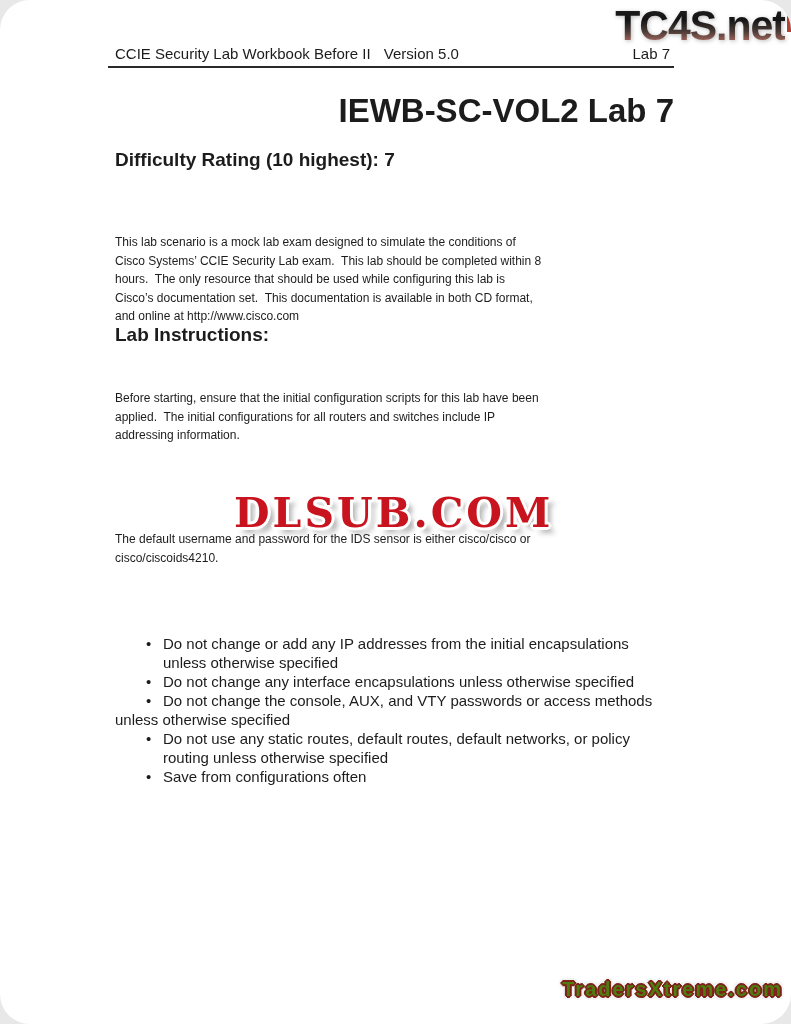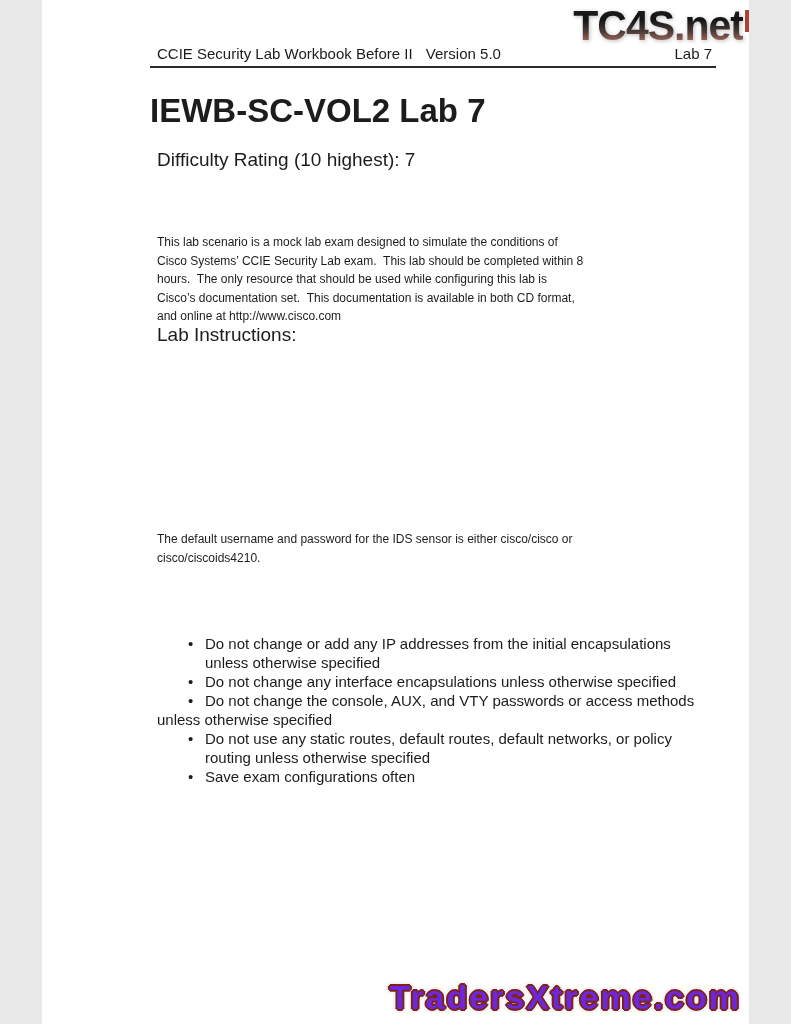--- a/index.html
+++ b/index.html
@@ -1,19 +1,19 @@
 <!DOCTYPE html>
 <html><head>
 <meta charset="utf-8">
 <style>
   html,body { margin:0; padding:0; background:#e8e8e8; }
   .page {
-    position:relative; width:707px; height:1024px; margin:0 auto;
+    position:relative; width:791px; height:1024px; margin:0 auto;
     background:#ffffff; overflow:hidden;
-    font-family:"Liberation Sans", sans-serif; color:#1c1c1c;
+    font-family:"Liberation Sans", sans-serif; color:#1c1c1c;border-radius:30px;
   }
 
   
   .logo {
     position:absolute; top:2px; right:6px;
     font-size:41px; font-weight:800; letter-spacing:-1px;
     background:linear-gradient(180deg,#242424 0%,#141414 38%,#4a3b37 62%,#97605​6 80%,#8a564c 100%);
     background:linear-gradient(180deg,#242424 0%,#141414 38%,#4a3b37 62%,#976056 80%,#8a564c 100%);
     -webkit-background-clip:text; background-clip:text;
     -webkit-text-fill-color:transparent; color:transparent;
@@ -31,25 +31,25 @@
     border-bottom:2px solid #2a2a2a; padding-bottom:4px;
     font-size:15px; color:#1c1c1c;
   }
   .header-left { margin-left:7px; }
   .header-version { margin-left:9px; }
   .header-lab { float:right; margin-right:4px;text-align:right; }
 
   
   .doc-title {
     position:absolute; top:92px; left:108px; width:566px;
-    text-align:left; font-size:33px; font-weight:bold; letter-spacing:0;
+    text-align:right; font-size:33px; font-weight:bold; letter-spacing:0;
   }
   .h2 {
     position:absolute; left:115px; width:560px;
-    font-size:19px; font-weight:normal;
+    font-size:19px; font-weight:bold;
   }
   .h2-difficulty   { top:149px; }
   .h2-overview     { top:193px; }
   .h2-instructions { top:324px; }
   .h2-dos          { top:584px; }
 
   
   .para {
     position:absolute; left:115px; width:565px;
     font-size:12px; line-height:18.6px; white-space:pre-wrap;
@@ -75,22 +75,22 @@
     font-size:41px; letter-spacing:3px; line-height:48px;
     color:#c8141e;
     text-shadow:
       -3px 0 0 #ffffff, 3px 0 0 #ffffff, 0 -3px 0 #ffffff, 0 3px 0 #ffffff,
       -2px -2px 0 #ffffff, 2px -2px 0 #ffffff, -2px 2px 0 #ffffff, 2px 2px 0 #ffffff,
       6px 6px 5px rgba(90,90,90,0.45);
     transform:scaleY(0.98);
   }
   .wm-bottom {
     position:absolute; top:978px; right:8px;
-    font-weight:bold; font-size:34px; letter-spacing:2px;
-    color:#6d28d9;
+    font-weight:bold; font-size:20px; letter-spacing:2px;
+    color:#4d7c0f;
     text-shadow:
       -2px 0 0 #7e221a, 2px 0 0 #7e221a, 0 -2px 0 #7e221a, 0 2px 0 #7e221a,
       -1px -1px 0 #7e221a, 1px -1px 0 #7e221a, -1px 1px 0 #7e221a, 1px 1px 0 #7e221a,
       -4px 0 1px #f3f3f3, 4px 0 1px #f3f3f3, 0 -4px 1px #f3f3f3, 0 4px 1px #f3f3f3,
       -3px -3px 1px #f3f3f3, 3px -3px 1px #f3f3f3, -3px 3px 1px #f3f3f3, 3px 3px 1px #f3f3f3;
   }
 </style>
 </head>
 <body>
 
@@ -110,20 +110,23 @@
   <div class="h2 h2-difficulty">Difficulty Rating (10 highest): 7</div>
 
   <div class="para para-overview">This lab scenario is a mock lab exam designed to simulate the conditions of
 Cisco Systems’ CCIE Security Lab exam.  This lab should be completed within 8
 hours.  The only resource that should be used while configuring this lab is
 Cisco’s documentation set.  This documentation is available in both CD format,
 and online at http://www.cisco.com</div>
 
   <div class="h2 h2-instructions">Lab Instructions:</div>
 
+  <div class="para para-inst1">Before starting, ensure that the initial configuration scripts for this lab have been
+applied.  The initial configurations for all routers and switches include IP
+addressing information.</div>
   <div class="para para-ids">The default username and password for the IDS sensor is either cisco/cisco or
 cisco/ciscoids4210.</div>
 
 
   <div class="bullets">
     <div class="bullet-row">
       <span class="bullet-dot">•</span>
       <div class="bullet-text">Do not change or add any IP addresses from the initial encapsulations
 unless otherwise specified</div>
     </div>
@@ -136,19 +139,20 @@
       <div class="bullet-text">Do not change the console, AUX, and VTY passwords or access methods</div>
     </div>
     <div class="bullet-cont-left">unless otherwise specified</div>
     <div class="bullet-row">
       <span class="bullet-dot">•</span>
       <div class="bullet-text">Do not use any static routes, default routes, default networks, or policy
 routing unless otherwise specified</div>
     </div>
     <div class="bullet-row">
       <span class="bullet-dot">•</span>
-      <div class="bullet-text">Save exam configurations often</div>
+      <div class="bullet-text">Save from configurations often</div>
     </div>
   </div>
 
+  <div class="wm-center">DLSUB.COM</div>
   <div class="wm-bottom">TradersXtreme.com</div>
 
 </div>
 
 </body></html>

